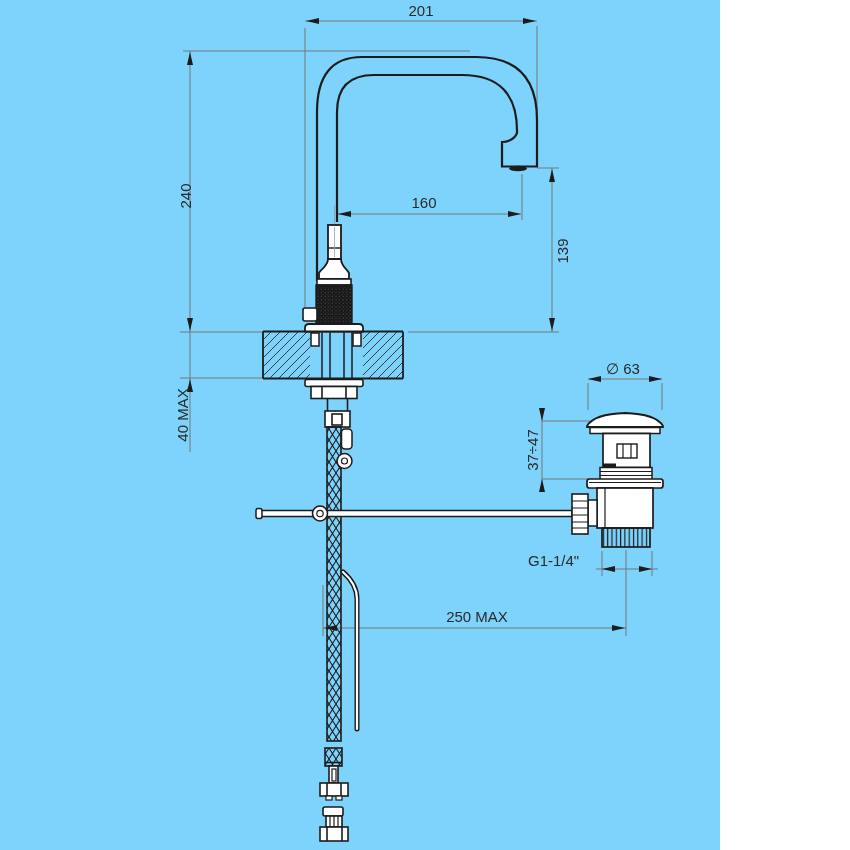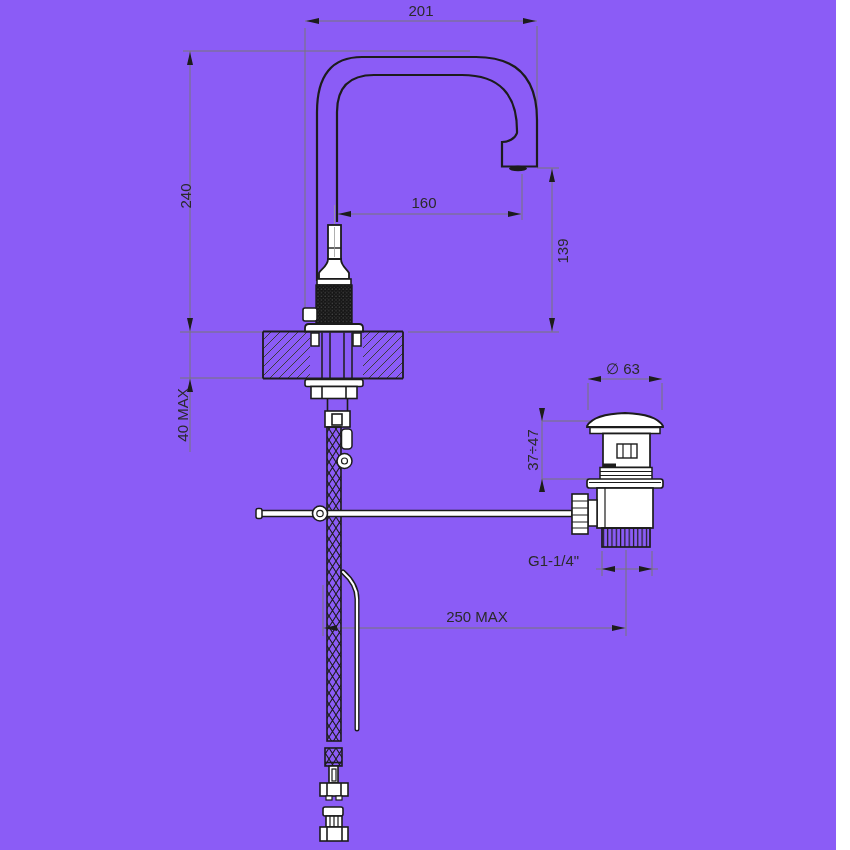--- a/index.html
+++ b/index.html
@@ -1,16 +1,16 @@
 <!DOCTYPE html>
 <html><head>
 <meta charset="utf-8">
 <style>
   html,body{margin:0;padding:0;background:#ffffff;}
-  .stage{position:relative;width:836px;height:850px;background:#8b5cf6;overflow:hidden;}
+  .stage{position:relative;width:720px;height:850px;background:#7dd3fc;overflow:hidden;}
   svg{position:absolute;left:0;top:0;}
   text{font-family:"Liberation Sans","DejaVu Sans",sans-serif;font-size:15px;fill:#2a2a2a;}
 </style>
 </head>
 <body>
 
 <div class="stage">
 <svg width="850" height="850" viewBox="0 0 850 850">
   <defs>
     <pattern id="hatch" width="9" height="9" patternUnits="userSpaceOnUse">

